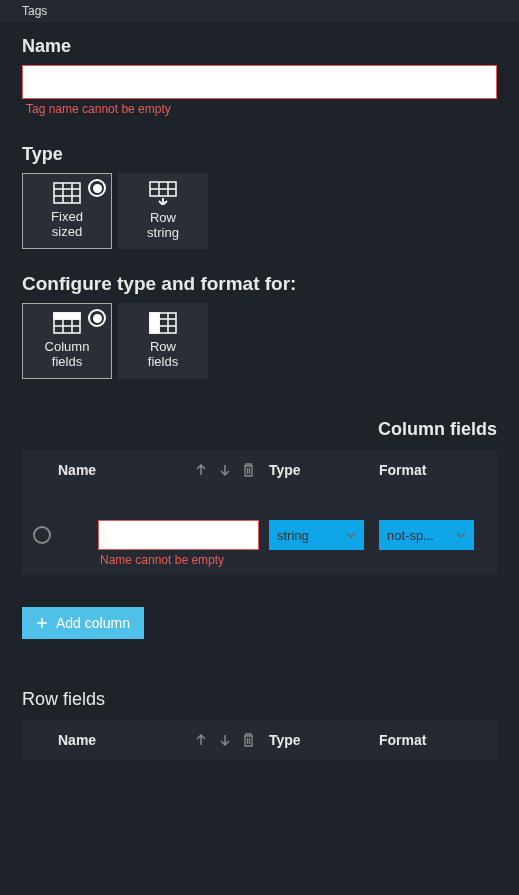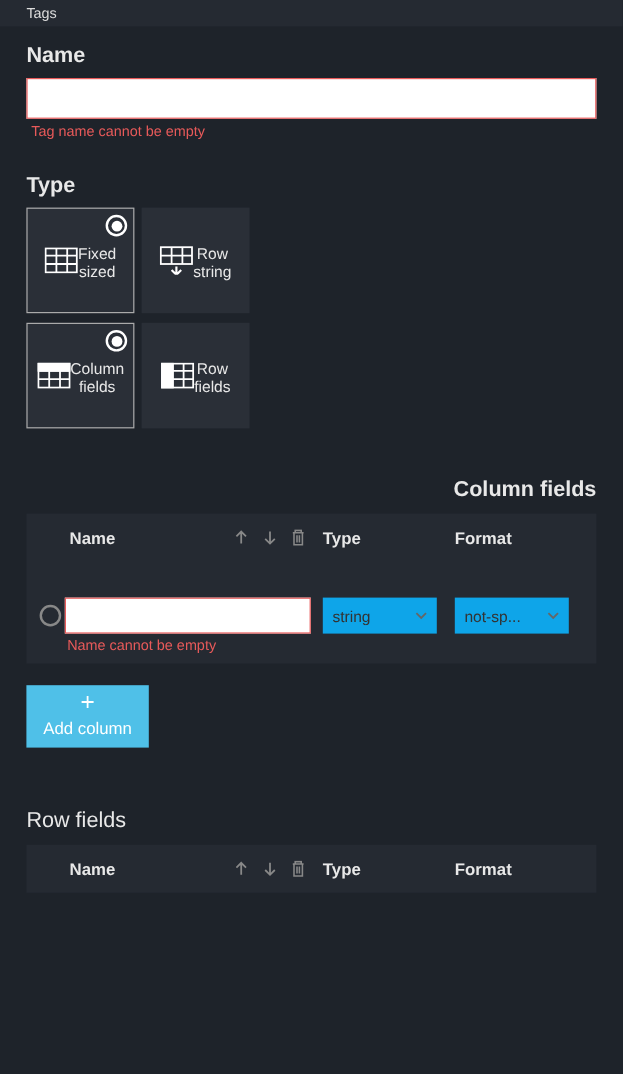--- a/index.html
+++ b/index.html
@@ -55,24 +55,24 @@
       margin-top: 28px;
     }
     .type-row {
       display: flex;
       gap: 6px;
       margin-top: 8px;
     }
     .type-card {
       position: relative;
       width: 90px;
-      height: 88px;
+      height: 76px;
       background: #2a2f37;
       display: flex;
-      flex-direction: row;
+      flex-direction: column;
       align-items: center;
       justify-content: center;
       font-size: 13px;
       text-align: center;
       cursor: pointer;
     }
     .type-card.selected {
       border: 1px solid #aaa;
     }
     .type-card .radio {
@@ -139,20 +139,21 @@
     .row-radio-wrap {
       width: 24px;
       flex: 0 0 24px;
       display: flex;
       justify-content: center;
       padding-top: 6px;
     }
     .row-name-wrap {
       flex: 1 1 auto;
       padding-right: 10px;
+      margin-left: 44px;
     }
     .row-name-input {
       width: 100%;
       height: 30px;
       background: #fff;
       border: 1px solid #e85a5a;
       padding: 3px 8px;
       font-size: 14px;
       outline: none;
     }
@@ -176,31 +177,30 @@
       white-space: nowrap;
       overflow: hidden;
     }
     .dropdown-text {
       overflow: hidden;
       text-overflow: ellipsis;
     }
     .col-type-cell { width: 110px; flex: 0 0 110px; }
     .col-format-cell { width: 110px; flex: 0 0 110px; }
     .add-column-btn {
-      margin-top: 18px;
+      margin-top: 32px;
       background: #4fc0e8;
       color: #fff;
       display: inline-flex;
       align-items: center;
       gap: 8px;
       padding: 8px 14px;
       font-size: 14px;
       cursor: pointer;
       border: none;
-      flex-direction: column;
     }
     .row-fields-heading {
       font-size: 18px;
       font-weight: 400;
       margin-top: 50px;
       margin-bottom: 10px;
     }
     svg { display: block; }
     .icon-up, .icon-down, .icon-trash { cursor: pointer; }
   </style>
@@ -252,20 +252,21 @@
         </span>
         <div class="type-card-labels">
           <div>Row</div>
           <div>string</div>
         </div>
       </div>
     </div>
   </div>
 
   
+  <div class="configure-heading">Configure type and format for:</div>
   <div class="type-row">
     <div class="type-card selected">
       <div class="radio">
         <div class="radio-outer">
             <div class="radio-inner"></div>
           </div>
       </div>
       <span>
         <svg width="28" height="22" viewBox="0 0 28 22" fill="none" stroke="#fff" stroke-width="1.5">
           <rect x="1" y="1" width="26" height="20"></rect>

